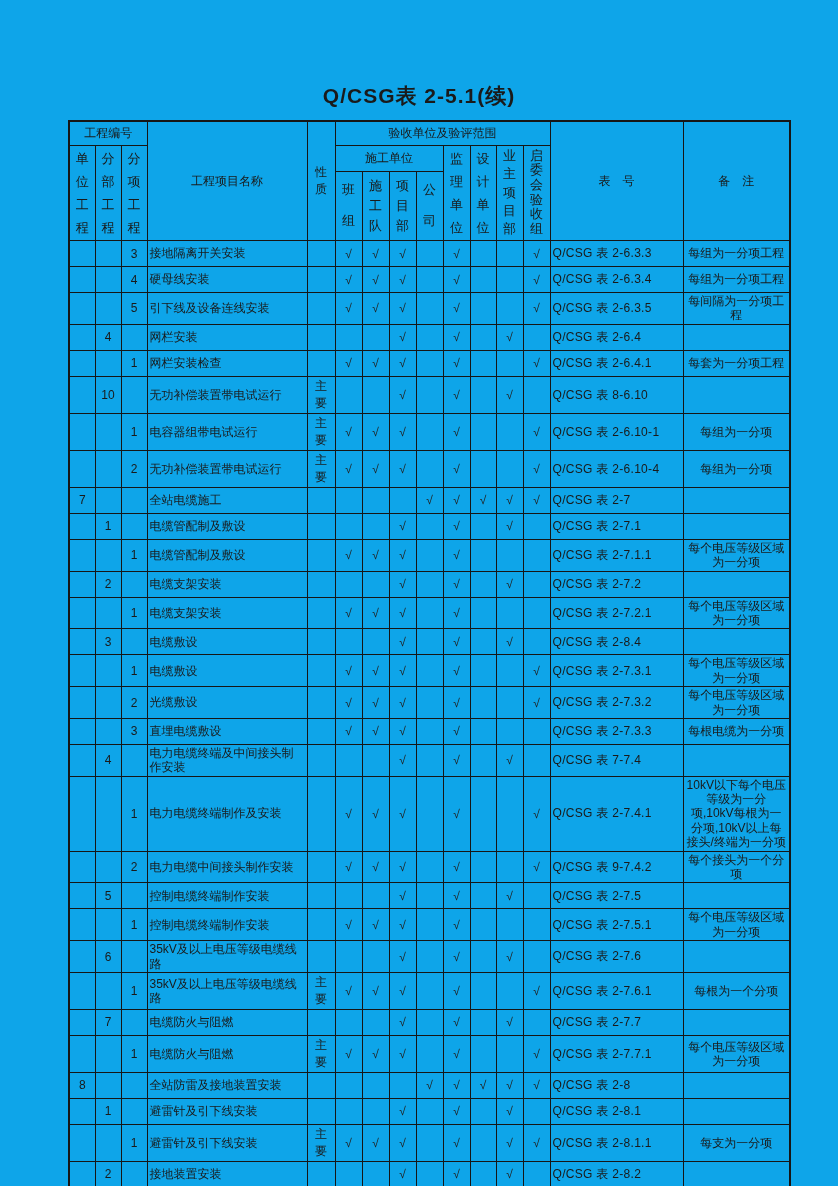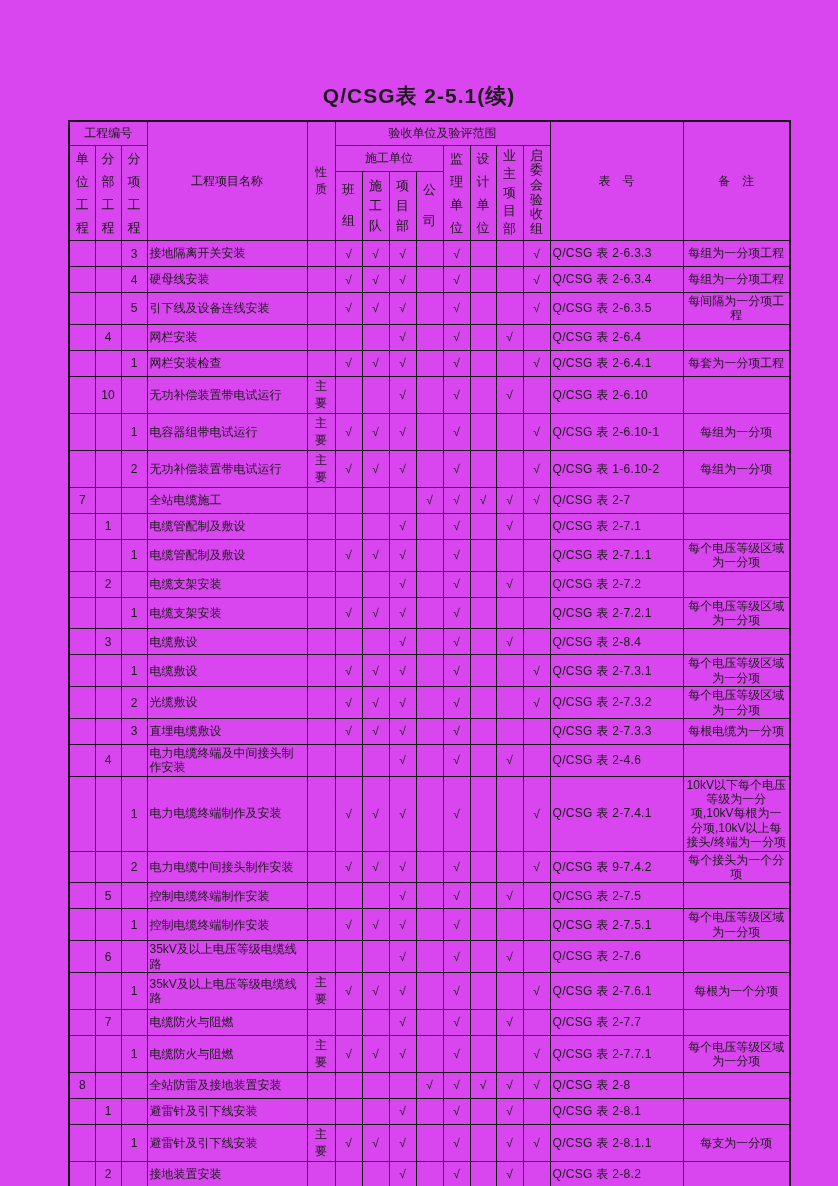--- a/index.html
+++ b/index.html
@@ -1,17 +1,17 @@
 <!DOCTYPE html>
 <html><head>
 <meta charset="utf-8">
 <style>
   html,body{margin:0;padding:0;background:#ffffff;}
   .page{
-    position:relative;width:838px;height:1186px;background:#d946ef;
+    position:relative;width:838px;height:1186px;background:#0ea5e9;
     font-family:"Liberation Sans","DejaVu Sans",sans-serif;color:#1a1a1a;overflow:hidden;
   }
   .title{
     position:absolute;top:82px;left:0;width:100%;text-align:center;
     font-size:21px;font-weight:bold;letter-spacing:1px;
   }
   table.acc{
     position:absolute;left:68px;top:120px;width:721px;
     border-collapse:collapse;table-layout:fixed;border:2px solid #161616;
   }
@@ -183,21 +183,21 @@
           <td class="l">无功补偿装置带电试运行</td>
           <td class="c">主要</td>
           <td class="c chk"></td>
           <td class="c chk"></td>
           <td class="c chk">√</td>
           <td class="c chk"></td>
           <td class="c chk">√</td>
           <td class="c chk"></td>
           <td class="c chk">√</td>
           <td class="c chk"></td>
-          <td class="l form bl2">Q/CSG 表 2-6.10</td>
+          <td class="l form bl2">Q/CSG 表 8-6.10</td>
           <td class="remark bl2"></td>
         </tr>
         <tr>
           <td class="c"></td>
           <td class="c"></td>
           <td class="c">1</td>
           <td class="l">电容器组带电试运行</td>
           <td class="c">主要</td>
           <td class="c chk">√</td>
           <td class="c chk">√</td>
@@ -217,21 +217,21 @@
           <td class="l">无功补偿装置带电试运行</td>
           <td class="c">主要</td>
           <td class="c chk">√</td>
           <td class="c chk">√</td>
           <td class="c chk">√</td>
           <td class="c chk"></td>
           <td class="c chk">√</td>
           <td class="c chk"></td>
           <td class="c chk"></td>
           <td class="c chk">√</td>
-          <td class="l form bl2">Q/CSG 表 1-6.10-2</td>
+          <td class="l form bl2">Q/CSG 表 2-6.10-4</td>
           <td class="remark bl2">每组为一分项</td>
         </tr>
         <tr>
           <td class="c">7</td>
           <td class="c"></td>
           <td class="c"></td>
           <td class="l">全站电缆施工</td>
           <td class="c"></td>
           <td class="c chk"></td>
           <td class="c chk"></td>
@@ -387,21 +387,21 @@
           <td class="l">电力电缆终端及中间接头制作安装</td>
           <td class="c"></td>
           <td class="c chk"></td>
           <td class="c chk"></td>
           <td class="c chk">√</td>
           <td class="c chk"></td>
           <td class="c chk">√</td>
           <td class="c chk"></td>
           <td class="c chk">√</td>
           <td class="c chk"></td>
-          <td class="l form bl2">Q/CSG 表 2-4.6</td>
+          <td class="l form bl2">Q/CSG 表 7-7.4</td>
           <td class="remark bl2"></td>
         </tr>
         <tr>
           <td class="c"></td>
           <td class="c"></td>
           <td class="c">1</td>
           <td class="l">电力电缆终端制作及安装</td>
           <td class="c"></td>
           <td class="c chk">√</td>
           <td class="c chk">√</td>

